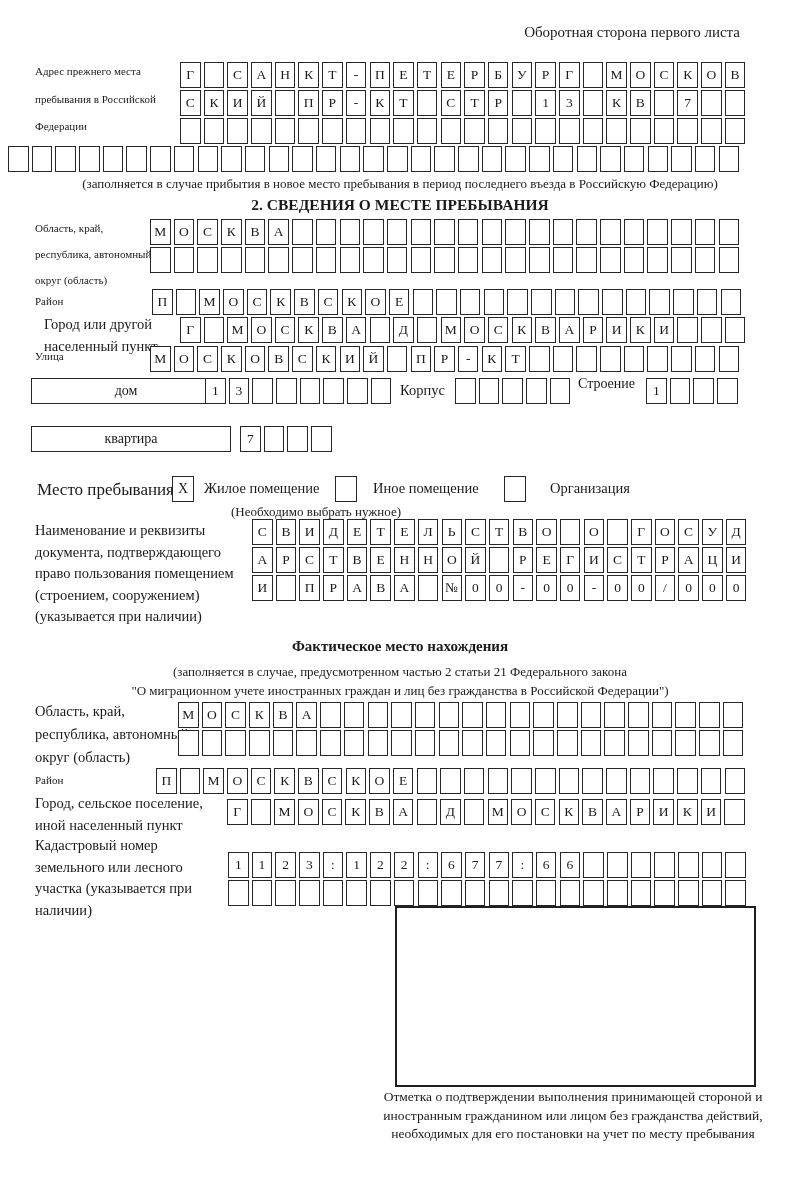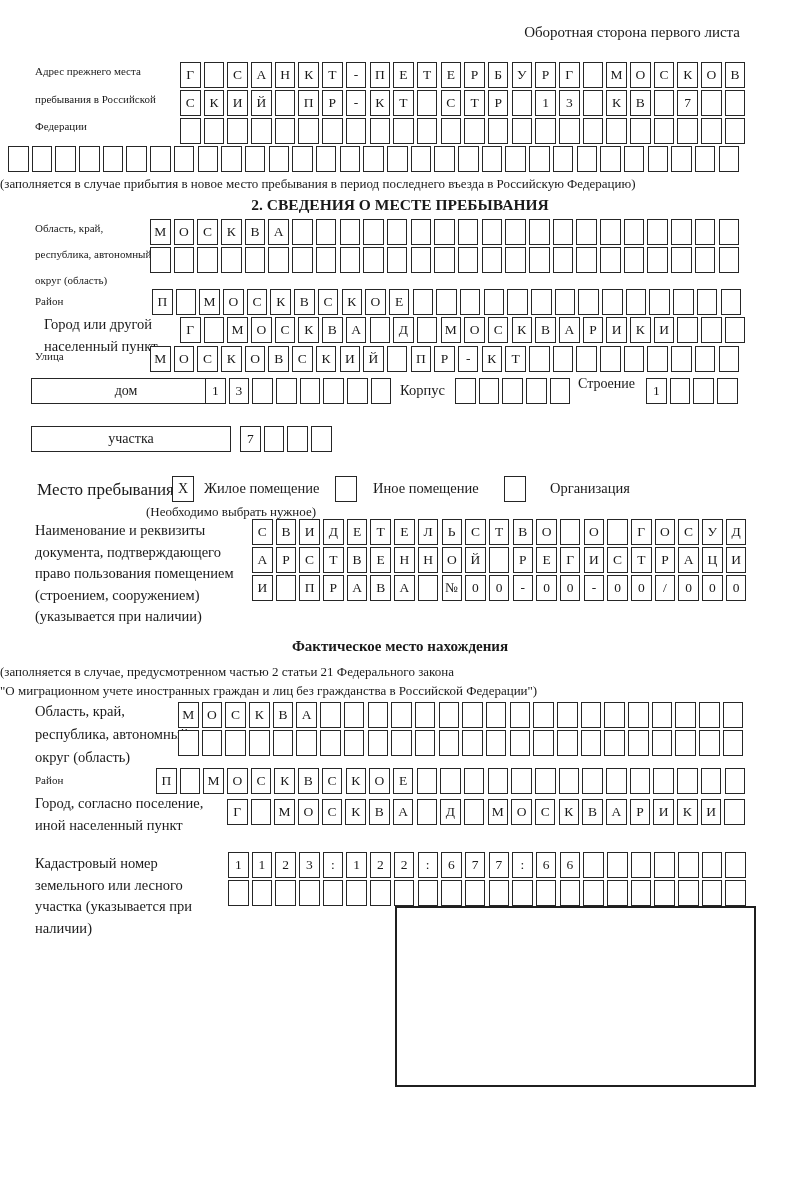--- a/index.html
+++ b/index.html
@@ -9,21 +9,21 @@
   .cellrow{position:absolute;display:flex;}
   .cell{box-sizing:border-box;width:20.5px;height:26px;border:1.6px solid #262626;
         margin-right:3.2px;display:flex;align-items:center;justify-content:center;
         font-size:13.5px;line-height:1;background:#fff;}
   .widebox{box-sizing:border-box;position:absolute;height:26px;border:1.6px solid #262626;
         display:flex;align-items:center;justify-content:center;font-size:14px;background:#fff;}
   .checkbox{box-sizing:border-box;position:absolute;width:22px;height:26px;border:1.6px solid #262626;
         display:flex;align-items:center;justify-content:center;font-size:14px;background:#fff;}
   .label{position:absolute;font-size:11px;line-height:27.5px;}
   .label-tight{position:absolute;font-size:14.5px;line-height:21.5px;}
-  .caption{position:absolute;font-size:13px;line-height:1.35;}
+  .caption{position:absolute;font-size:13px;text-align:center;line-height:1.35;}
   .title{position:absolute;font-weight:bold;font-size:15.5px;text-align:center;width:100%;}
   .stamp{position:absolute;border:2px solid #1f1f1f;background:#fff;}
 </style>
 </head>
 <body>
 
 <div id="page">
 
   <div class="abs" style="top:24px;right:60px;font-size:15px;">Оборотная сторона первого листа</div>
 
@@ -305,21 +305,21 @@
       <div class="cell"></div>
     </div>
   <div class="abs" style="left:578px;top:376px;font-size:14px;">Строение</div>
   <div class="cellrow" style="left:646px;top:378px;">
       <div class="cell">1</div>
       <div class="cell"></div>
       <div class="cell"></div>
       <div class="cell"></div>
     </div>
 
-  <div class="widebox" style="left:31px;top:426px;width:200px;">участка</div>
+  <div class="widebox" style="left:31px;top:426px;width:200px;">квартира</div>
   <div class="cellrow" style="left:240px;top:426px;">
       <div class="cell">7</div>
       <div class="cell"></div>
       <div class="cell"></div>
       <div class="cell"></div>
     </div>
 
   <div class="abs" style="left:37px;top:480px;font-size:17px;">Место пребывания:</div>
   <div class="checkbox" style="left:172px;top:476px;">X</div>
   <div class="abs" style="left:204px;top:480px;font-size:14.5px;">Жилое помещение</div>
@@ -480,21 +480,21 @@
       <div class="cell"></div>
       <div class="cell"></div>
       <div class="cell"></div>
       <div class="cell"></div>
       <div class="cell"></div>
       <div class="cell"></div>
       <div class="cell"></div>
       <div class="cell"></div>
     </div>
 
-  <div class="label-tight" style="left:35px;top:793px;width:200px;">Город, согласно поселение, иной населенный пункт</div>
+  <div class="label-tight" style="left:35px;top:793px;width:200px;">Город, сельское поселение, иной населенный пункт</div>
   <div class="cellrow" style="left:227px;top:799px;">
       <div class="cell">Г</div>
       <div class="cell"></div>
       <div class="cell">М</div>
       <div class="cell">О</div>
       <div class="cell">С</div>
       <div class="cell">К</div>
       <div class="cell">В</div>
       <div class="cell">А</div>
       <div class="cell"></div>
@@ -506,21 +506,21 @@
       <div class="cell">К</div>
       <div class="cell">В</div>
       <div class="cell">А</div>
       <div class="cell">Р</div>
       <div class="cell">И</div>
       <div class="cell">К</div>
       <div class="cell">И</div>
       <div class="cell"></div>
     </div>
 
-  <div class="label-tight" style="left:35px;top:835px;width:185px;margin-top:18px;">Кадастровый номер земельного или лесного участка (указывается при наличии)</div>
+  <div class="label-tight" style="left:35px;top:835px;width:185px;">Кадастровый номер земельного или лесного участка (указывается при наличии)</div>
   <div class="cellrow" style="left:228px;top:852px;">
       <div class="cell">1</div>
       <div class="cell">1</div>
       <div class="cell">2</div>
       <div class="cell">3</div>
       <div class="cell">:</div>
       <div class="cell">1</div>
       <div class="cell">2</div>
       <div class="cell">2</div>
       <div class="cell">:</div>
@@ -557,14 +557,15 @@
       <div class="cell"></div>
       <div class="cell"></div>
       <div class="cell"></div>
       <div class="cell"></div>
       <div class="cell"></div>
       <div class="cell"></div>
       <div class="cell"></div>
     </div>
 
   <div class="stamp" style="left:395px;top:906px;width:357px;height:177px;"></div>
+  <div class="caption" style="left:378px;top:1088px;width:390px;font-size:13.5px;line-height:18.5px;">Отметка о подтверждении выполнения принимающей стороной и иностранным гражданином или лицом без гражданства действий, необходимых для его постановки на учет по месту пребывания</div>
 
 </div>
 
 </body></html>

